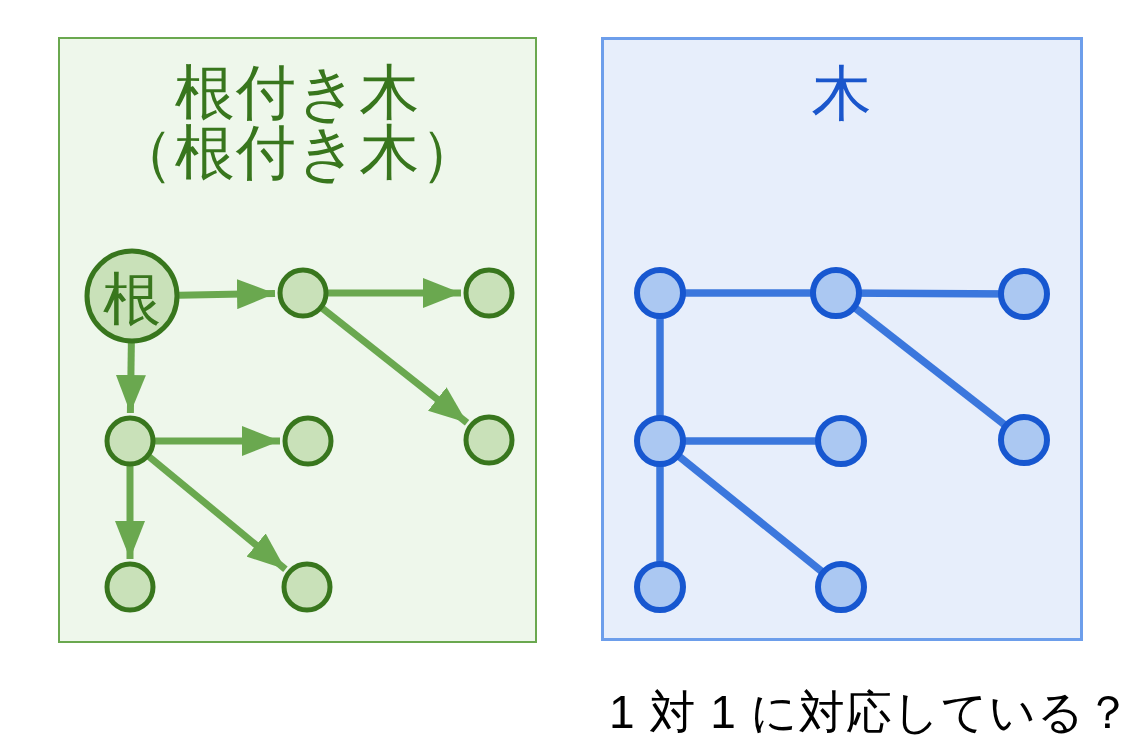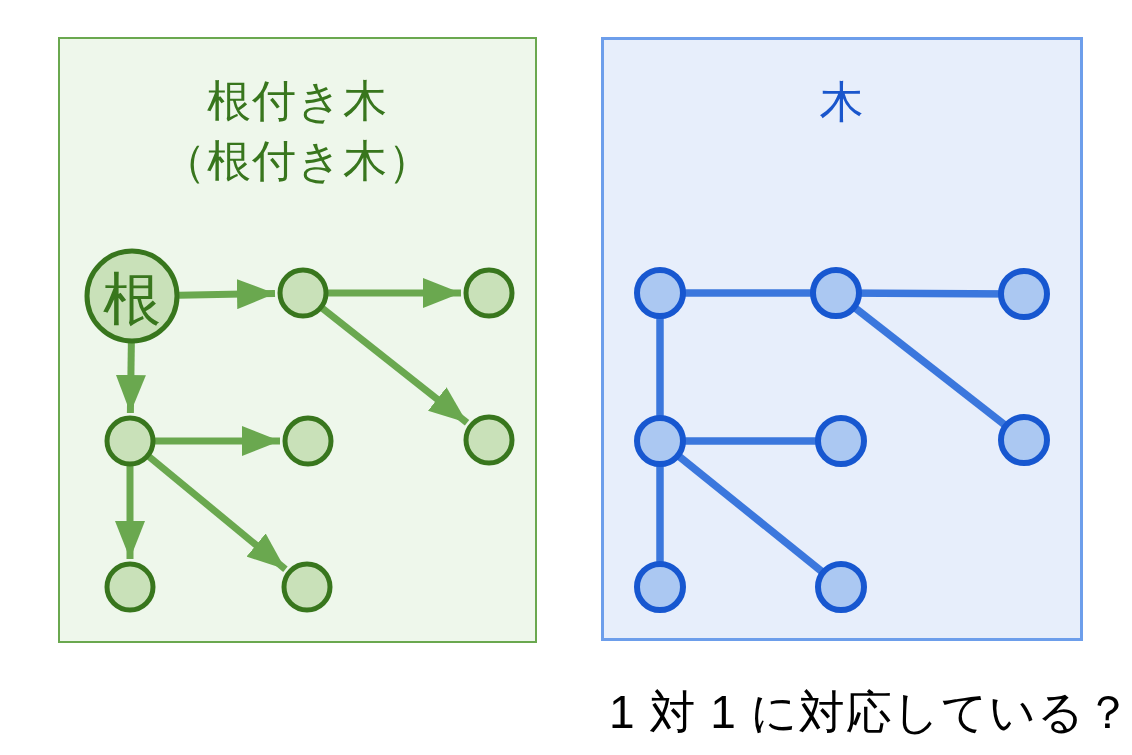--- a/index.html
+++ b/index.html
@@ -25,23 +25,23 @@
     left: 601px; width: 482px; height: 604px;
     border-width: 3px;
   }
   .panel svg { position: absolute; display: block; }
   #panel-rooted svg  { left: -2px; top: -2px; width: 479px; height: 606px; }
   #panel-undirected svg { left: -3px; top: -3px; width: 482px; height: 604px; }
 
   .panel-title {
     position: absolute;
     left: 0; right: 0; top: 0;
-    padding-top: 32px;
+    padding-top: 24px;
     text-align: center;
-    font-size: 44px;
+    font-size: 60px;
     line-height: 60px;
     letter-spacing: 1px;
     z-index: 2;
     white-space: nowrap;
   }
 
   .caption {
     position: absolute;
     left: 0; right: 0;
     top: 682px;

